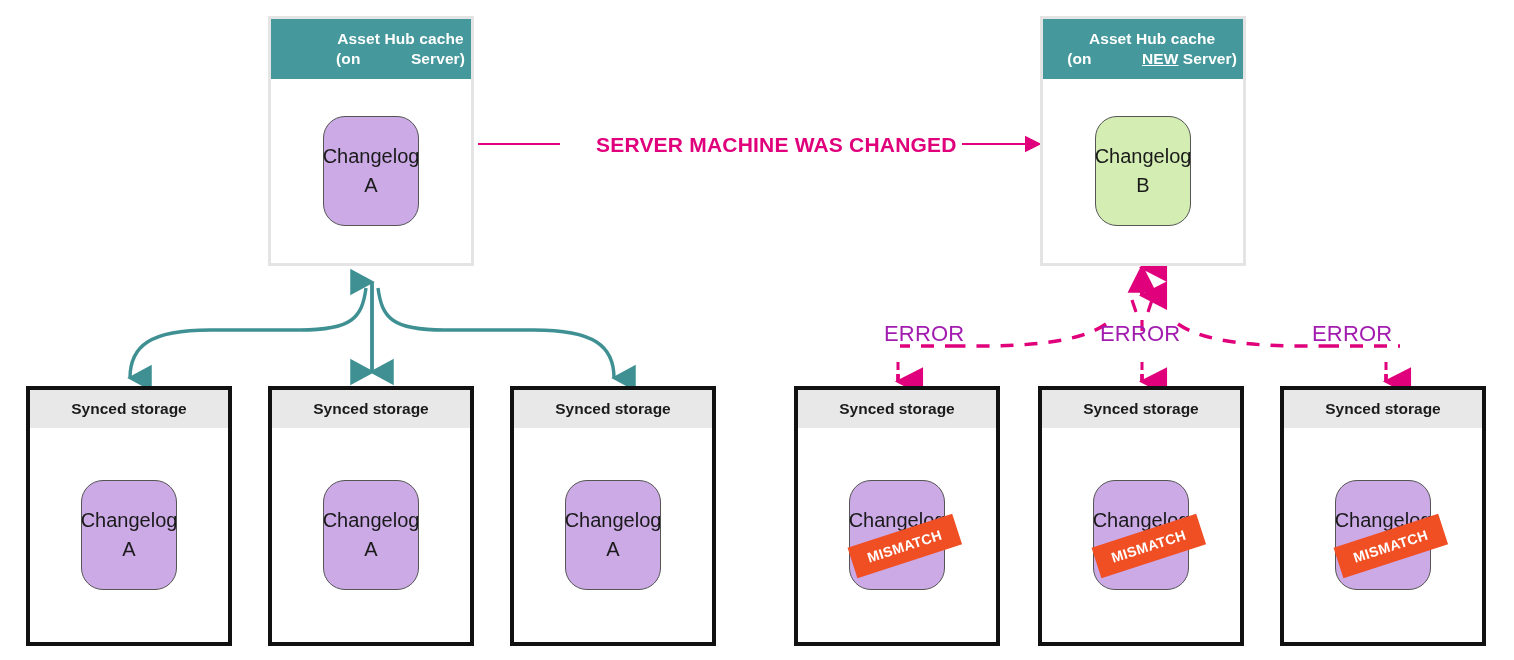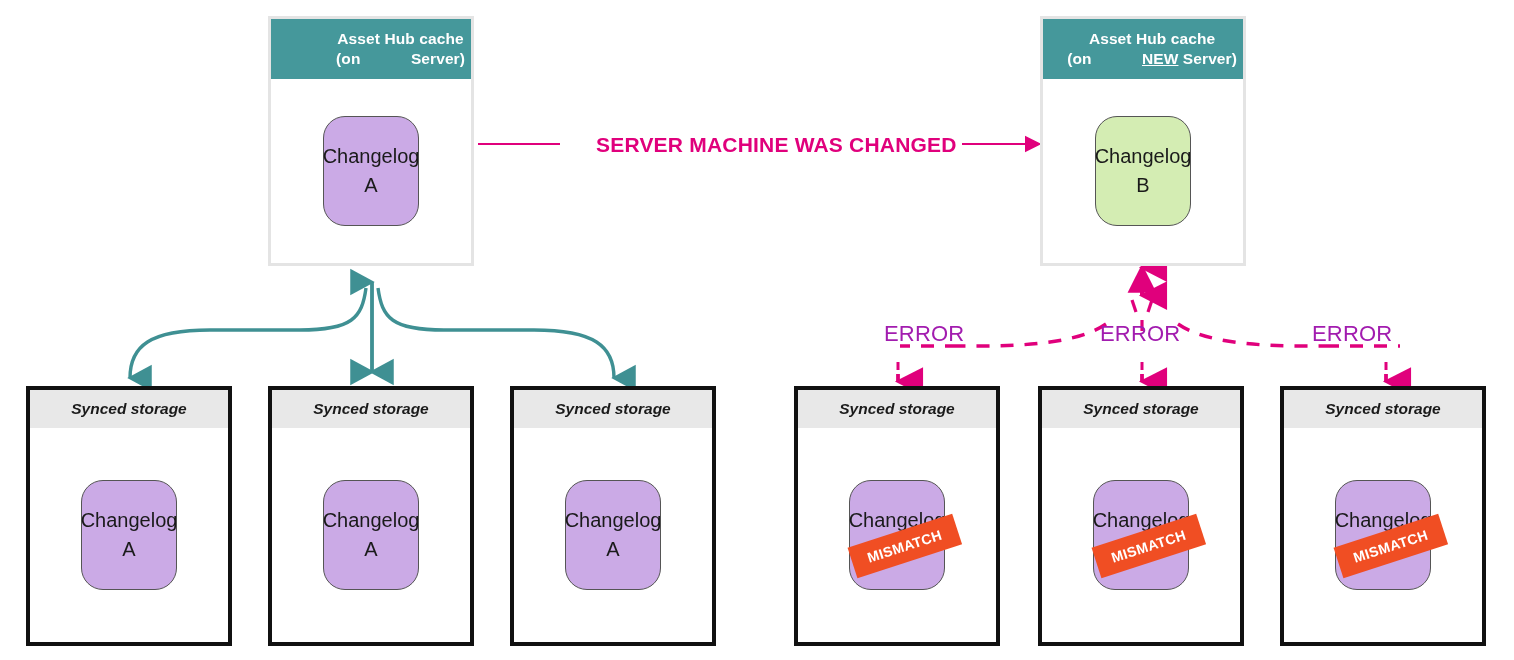--- a/index.html
+++ b/index.html
@@ -54,21 +54,20 @@
     box-sizing:border-box;
   }
   .store-head{
     height:38px;
     background:#e8e8e8;
     color:#1a1a1a;
     font-weight:bold;
     font-size:15.5px;
     display:flex;align-items:center;justify-content:center;
     box-sizing:border-box;
-    font-style:italic;
   }
   .store-body{
     height:214px;
     position:relative;
     display:flex;align-items:center;justify-content:center;
     box-sizing:border-box;
   }
 
   
   .chip{

